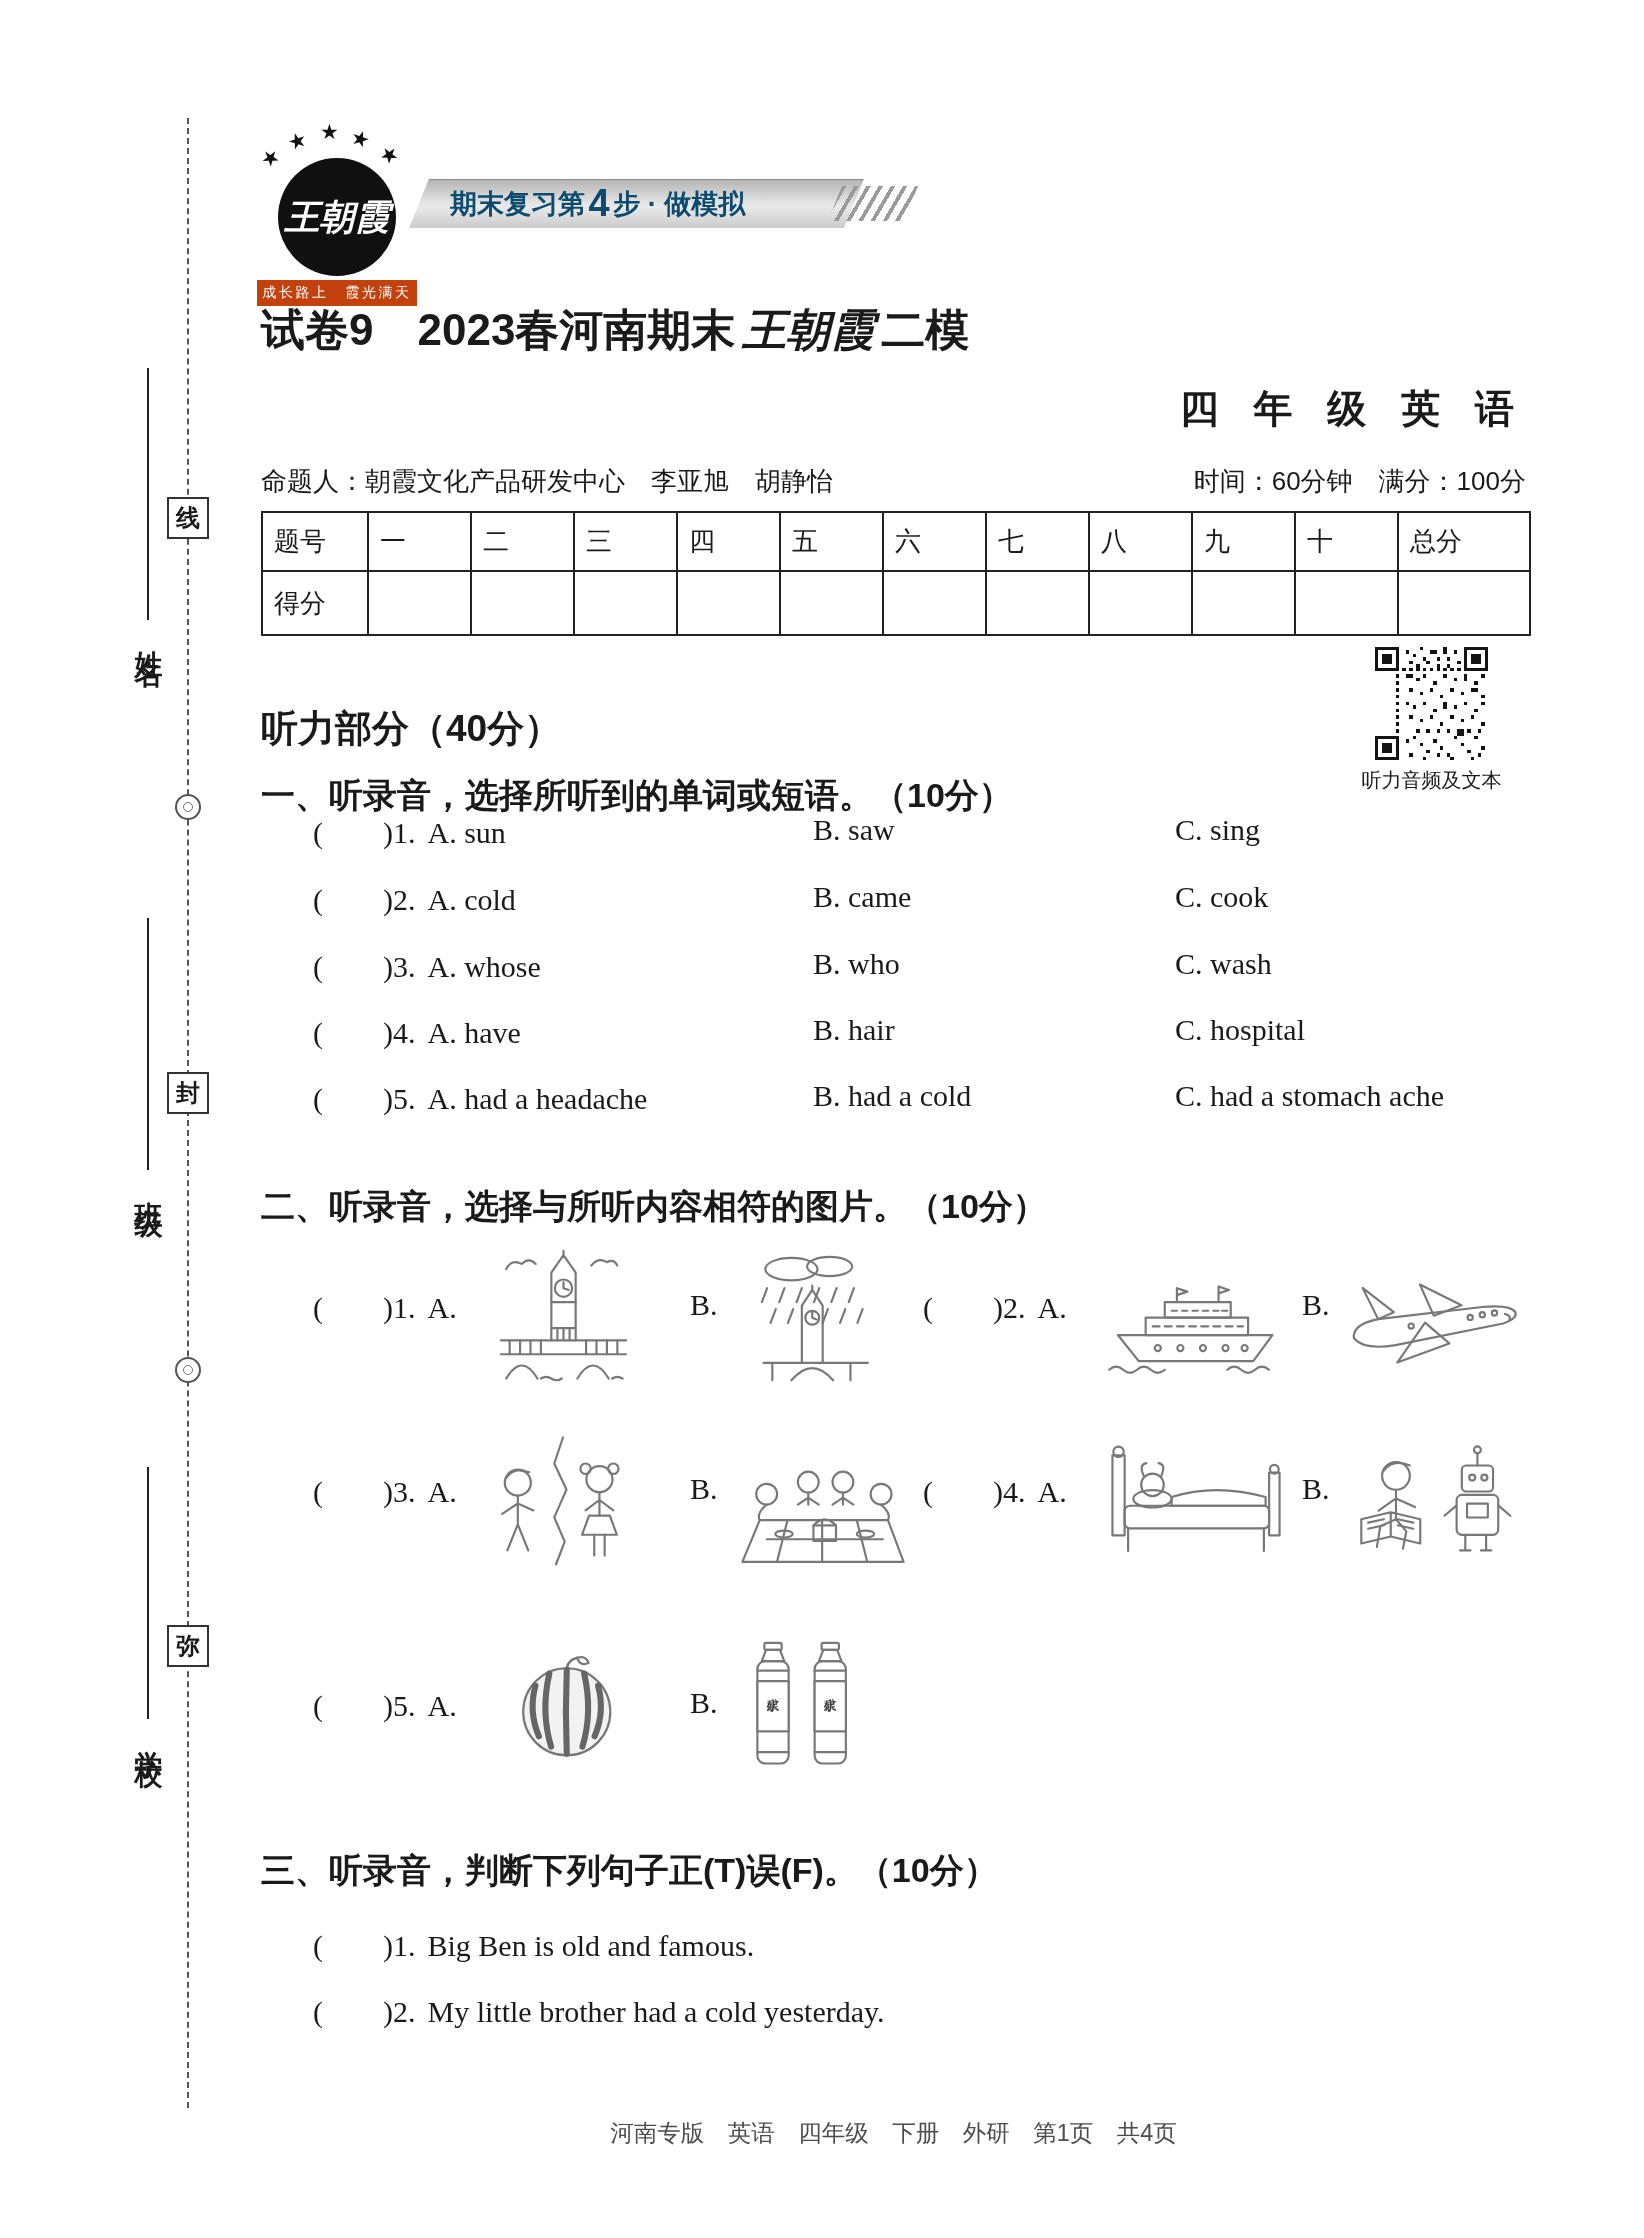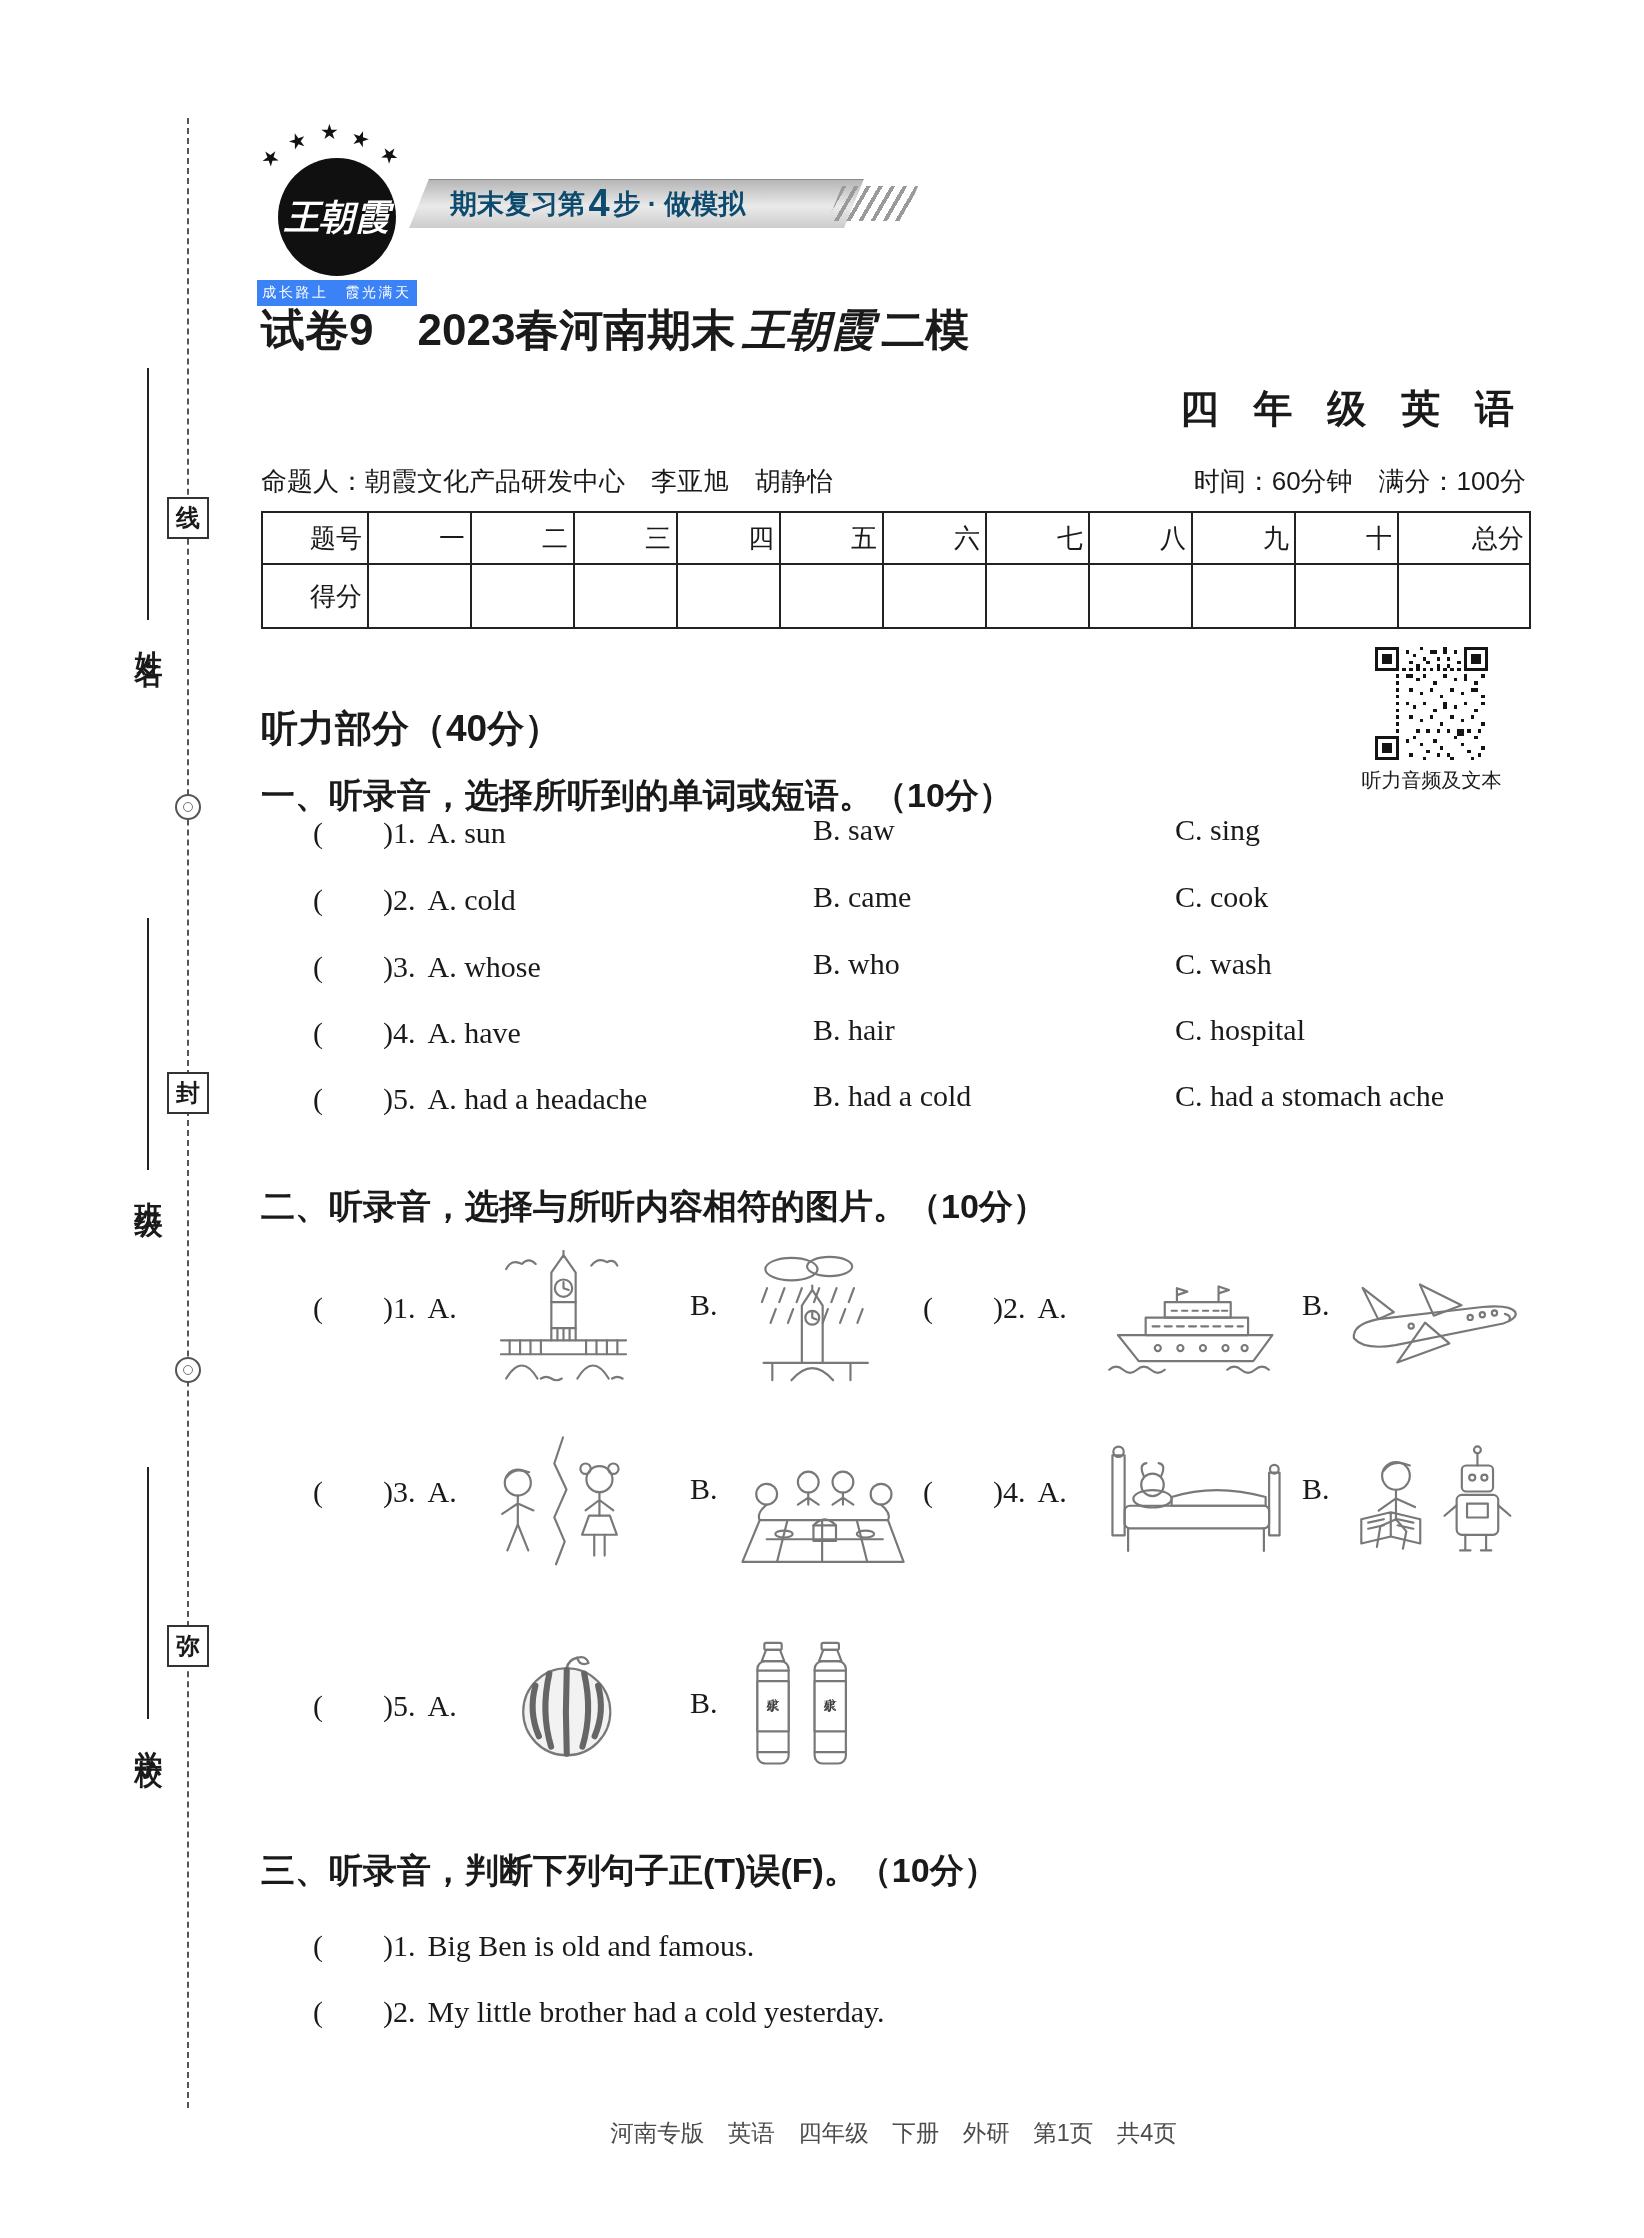--- a/index.html
+++ b/index.html
@@ -18,21 +18,21 @@
   .seal-flower { position:absolute; left:175px; width:26px; height:26px; border:2.6px solid #555; border-radius:50%;
                  background:#fff; z-index:2; }
   .seal-flower::after { content:""; position:absolute; inset:6px; border:1.7px solid #777; border-radius:50%; }
 
   
   .logo { position:absolute; left:257px; top:120px; width:160px; height:186px; }
   .logo-star { position:absolute; font-size:21px; color:#111; font-family:"DejaVu Sans",sans-serif; }
   .logo-circle { position:absolute; left:21px; top:38px; width:118px; height:118px; border-radius:50%;
                  background:#101010; display:flex; align-items:center; justify-content:center; }
   .logo-brand { color:#fff; font-family:"Liberation Serif",serif; font-style:italic; font-weight:700; font-size:35px; }
-  .logo-ribbon { position:absolute; left:0; bottom:0; width:160px; height:26px; background:#3b82f6; color:#fff;
+  .logo-ribbon { position:absolute; left:0; bottom:0; width:160px; height:26px; background:#c2410c; color:#fff;
                  display:flex; align-items:center; justify-content:center; font-size:14px; letter-spacing:2.6px;
                  font-family:"Liberation Sans",sans-serif; white-space:nowrap; }
 
   
   .banner { position:absolute; left:419px; top:179px; width:435px; height:49px; }
   .banner-bg { position:absolute; inset:0; transform:skewX(-22deg);
                background:linear-gradient(180deg,#b6b6b6,#eaeaea 55%,#cccccc); border-top:1.7px solid #8a8a8a; }
   .banner-hatch { position:absolute; right:-57px; top:7px; width:76px; height:35px; transform:skewX(-22deg);
                   background:repeating-linear-gradient(100deg,#9a9a9a 0 4.3px,transparent 4.3px 12px); }
   .banner-text { position:absolute; left:31px; top:0; height:49px; display:flex; align-items:center;
@@ -44,21 +44,21 @@
            font-family:"Liberation Sans",sans-serif; font-weight:700; font-size:44px; }
   .brand-script { font-family:"Liberation Serif",serif; font-style:italic; margin:0 7px; }
   .subtitle { position:absolute; left:261px; top:382px; width:1265px; text-align:right;
               font-family:"Liberation Sans",sans-serif; font-weight:700; font-size:39px; letter-spacing:12px; }
   .inforow { position:absolute; left:261px; top:464px; width:1265px; display:flex; justify-content:space-between;
              font-family:"Liberation Sans",sans-serif; font-size:26px; }
 
   
   .score-table { position:absolute; left:261px; top:511px; width:1265px; border-collapse:collapse;
                  table-layout:fixed; font-family:"Liberation Sans",sans-serif; font-size:26px; }
-  .score-table td { border:2.6px solid #222; text-align:right; padding:5px; }
+  .score-table td { border:2.6px solid #222; text-align:left; padding:11px; }
   .score-table tr.hd td { height:52px; }
   .score-table tr.sc td { height:64px; }
 
   
   .part-title { position:absolute; left:261px; top:704px; width:1265px; text-align:left;
                 font-family:"Liberation Sans",sans-serif; font-weight:700; font-size:37px; }
   .qr { position:absolute; left:1375px; top:647px; width:113px; height:113px; }
   .qr-caption { position:absolute; left:1330px; top:767px; width:203px; text-align:center;
                 font-family:"Liberation Sans",sans-serif; font-size:20px; }
 

